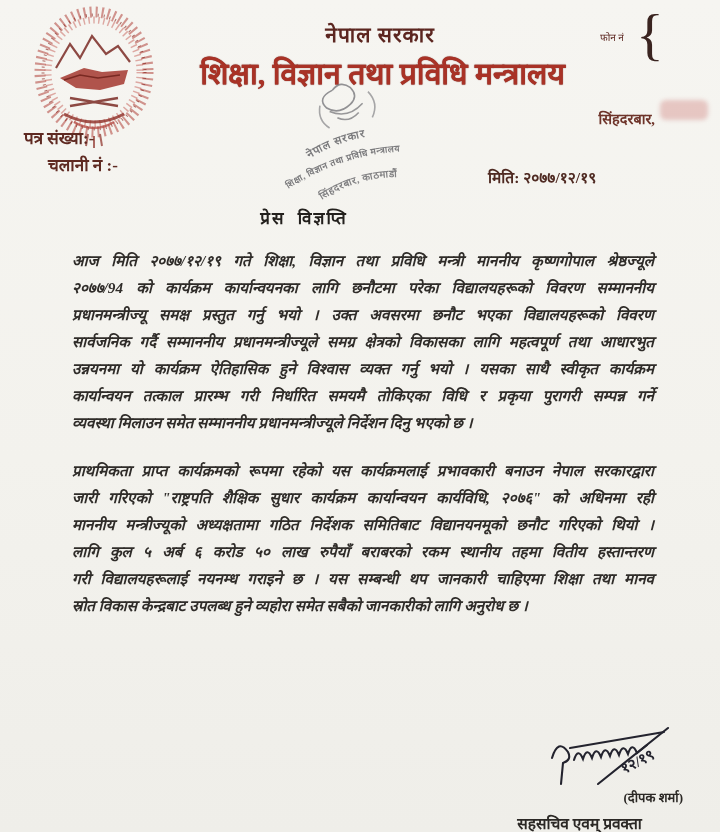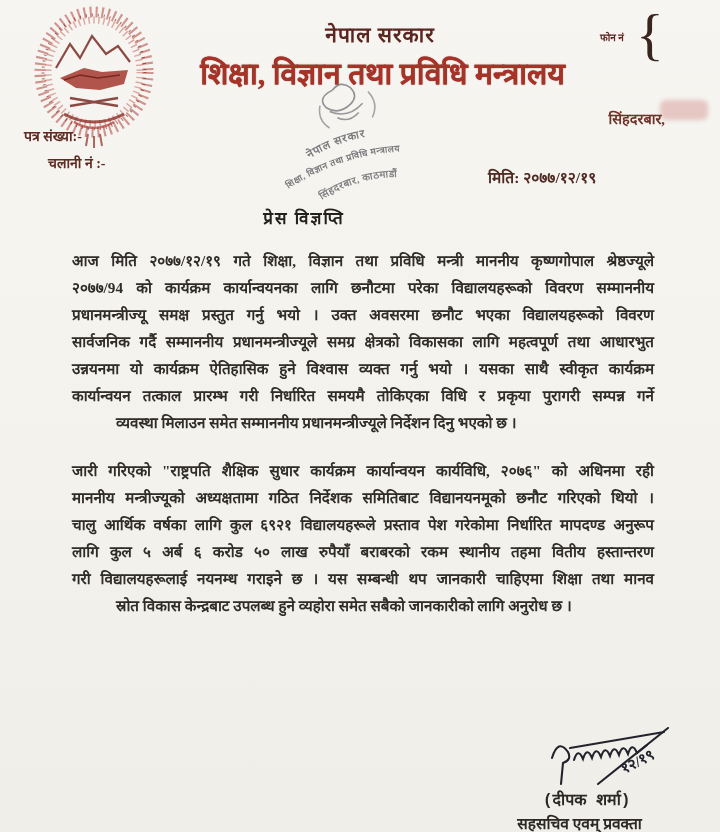--- a/index.html
+++ b/index.html
@@ -18,58 +18,58 @@
   
   .gov-title {
     left:230px; top:20px; width:300px; text-align:center;
     font-size:21px; font-weight:bold; color:#5c2620; letter-spacing:1px;
   }
   .ministry-title {
     left:110px; top:52px; width:545px; text-align:center;
     font-size:30px; font-weight:bold; color:#a93226;
     text-shadow:0 0 1px #6b1e18;
   }
-  .phone-wrap { left:600px; top:30px; font-size:10px; font-weight:bold; color:#5c2620; }
+  .phone-wrap { left:600px; top:30px; font-size:10px; font-weight:normal; color:#5c2620; }
   .brace { left:636px; top:6px; font-size:58px; font-weight:400; color:#3a2420; line-height:1; }
   .red-smudge {
     left:660px; top:100px; width:48px; height:20px; border-radius:6px;
     background:rgba(196,92,88,0.30); filter:blur(2px);
   }
 
   
-  .meta-label { font-size:14px; font-weight:bold; color:#5f2a22; }
+  .meta-label { font-size:17px; font-weight:bold; color:#5f2a22; }
   .letter-no { left:24px; top:126px; }
   .dispatch-no { left:24px; top:153px;margin-left:24px; }
   .addr {
-    left:450px; top:106px; width:215px; text-align:right;
+    left:440px; top:106px; width:215px; text-align:right;
     font-size:14.5px; font-weight:bold; color:#6e342a; line-height:26px;
   }
   .date-line { left:488px; top:166px; font-size:15.5px; font-weight:bold; color:#4f2a22; }
 
   
   .stamp { left:252px; top:76px; width:210px; height:150px; transform:rotate(-14deg); opacity:.85; }
   .stamp text { fill:#4d4d52; font-weight:bold; }
   .stamp path.ink { stroke:#5a5a60; fill:none; stroke-width:1.6; }
 
   
   .press-title { left:0; top:206px; width:608px; text-align:center;
-    font-size:17px; font-weight:bold; color:#23201d; letter-spacing:2px; }
+    font-size:17px; font-weight:bold; color:#23201d; letter-spacing:2px;font-family:Liberation Mono, monospace; }
 
   
   .body-text { left:72px; top:247px; width:582px; color:#2f2c29; font-size:15.2px; font-weight:bold; }
   .para { margin-bottom:21px; }
-  .line { line-height:27px; text-align:justify; text-align-last:justify; white-space:normal; }
-  .line.no-just { text-align-last:left;margin-left:44px; }
+  .line { line-height:27px; text-align:justify; text-align-last:justify; white-space:normal;font-style:italic; }
+  .line.no-just { text-align-last:left; }
 
   
   .sig-svg { left:540px; top:724px; width:172px; height:64px; }
   .sig-svg path { stroke:#23232e; stroke-width:2.1; fill:none; stroke-linecap:round; }
   .sig-svg text { fill:#23232e; font-size:15px; font-weight:bold; }
-  .sig-name { left:543px; top:788px; width:140px; text-align:left;
-    font-size:16px; font-weight:bold; color:#2b2825;font-family:Liberation Mono, monospace; }
+  .sig-name { left:543px; top:788px; width:140px; text-align:right;
+    font-size:13px; font-weight:bold; color:#2b2825; }
   .sig-role { left:492px; top:812px; width:175px; text-align:center;
     font-size:15.5px; font-weight:bold; color:#2b2825; }
 
   
   .emblem { left:30px; top:6px; width:132px; height:152px; }
 </style>
 </head>
 <body>
 
 <div class="paper">
@@ -121,23 +121,23 @@
     <div class="para">
       <div class="line">आज मिति २०७७/१२/१९ गते शिक्षा, विज्ञान तथा प्रविधि मन्त्री माननीय कृष्णगोपाल श्रेष्ठज्यूले</div>
       <div class="line">२०७७/94 को कार्यक्रम कार्यान्वयनका लागि छनौटमा परेका विद्यालयहरूको विवरण सम्माननीय</div>
       <div class="line">प्रधानमन्त्रीज्यू समक्ष प्रस्तुत गर्नु भयो । उक्त अवसरमा छनौट भएका विद्यालयहरूको विवरण</div>
       <div class="line">सार्वजनिक गर्दै सम्माननीय प्रधानमन्त्रीज्यूले समग्र क्षेत्रको विकासका लागि महत्वपूर्ण तथा आधारभुत</div>
       <div class="line">उन्नयनमा यो कार्यक्रम ऐतिहासिक हुने विश्वास व्यक्त गर्नु भयो । यसका साथै स्वीकृत कार्यक्रम</div>
       <div class="line">कार्यान्वयन तत्काल प्रारम्भ गरी निर्धारित समयमै तोकिएका विधि र प्रकृया पुरागरी सम्पन्न गर्ने</div>
       <div class="line no-just">व्यवस्था मिलाउन समेत सम्माननीय प्रधानमन्त्रीज्यूले निर्देशन दिनु भएको छ ।</div>
     </div>
     <div class="para">
+      <div class="line">प्राथमिकता प्राप्त कार्यक्रमको रूपमा रहेको यस कार्यक्रमलाई प्रभावकारी बनाउन नेपाल सरकारद्वारा</div>
       <div class="line">जारी गरिएको "राष्ट्रपति शैक्षिक सुधार कार्यक्रम कार्यान्वयन कार्यविधि, २०७६" को अधिनमा रही</div>
       <div class="line">माननीय मन्त्रीज्यूको अध्यक्षतामा गठित निर्देशक समितिबाट विद्यानयनमूको छनौट गरिएको थियो ।</div>
-      <div class="line">चालु आर्थिक वर्षका लागि कुल ६९२१ विद्यालयहरूले प्रस्ताव पेश गरेकोमा निर्धारित मापदण्ड अनुरूप</div>
       <div class="line">लागि कुल ५ अर्ब ६ करोड ५० लाख रुपैयाँ बराबरको रकम स्थानीय तहमा वितीय हस्तान्तरण</div>
       <div class="line">गरी विद्यालयहरूलाई नयनम्ध गराइने छ । यस सम्बन्धी थप जानकारी चाहिएमा शिक्षा तथा मानव</div>
       <div class="line no-just">स्रोत विकास केन्द्रबाट उपलब्ध हुने व्यहोरा समेत सबैको जानकारीको लागि अनुरोध छ ।</div>
     </div>
   </div>
 
   <svg class="abs sig-svg" viewBox="0 0 172 64" aria-hidden="true">
     <path d="M12,34 q6,-20 16,-6 q4,8 -5,11 l-2,21"></path>
     <path d="M34,36 q4,-13 9,-1 q4,-13 9,-1 q4,-13 9,-1 q4,-13 9,-1 q4,-13 9,-1 q4,-13 9,-1 q4,-13 9,-1 l10,-8"></path>
     <path d="M30,24 L124,8"></path>

